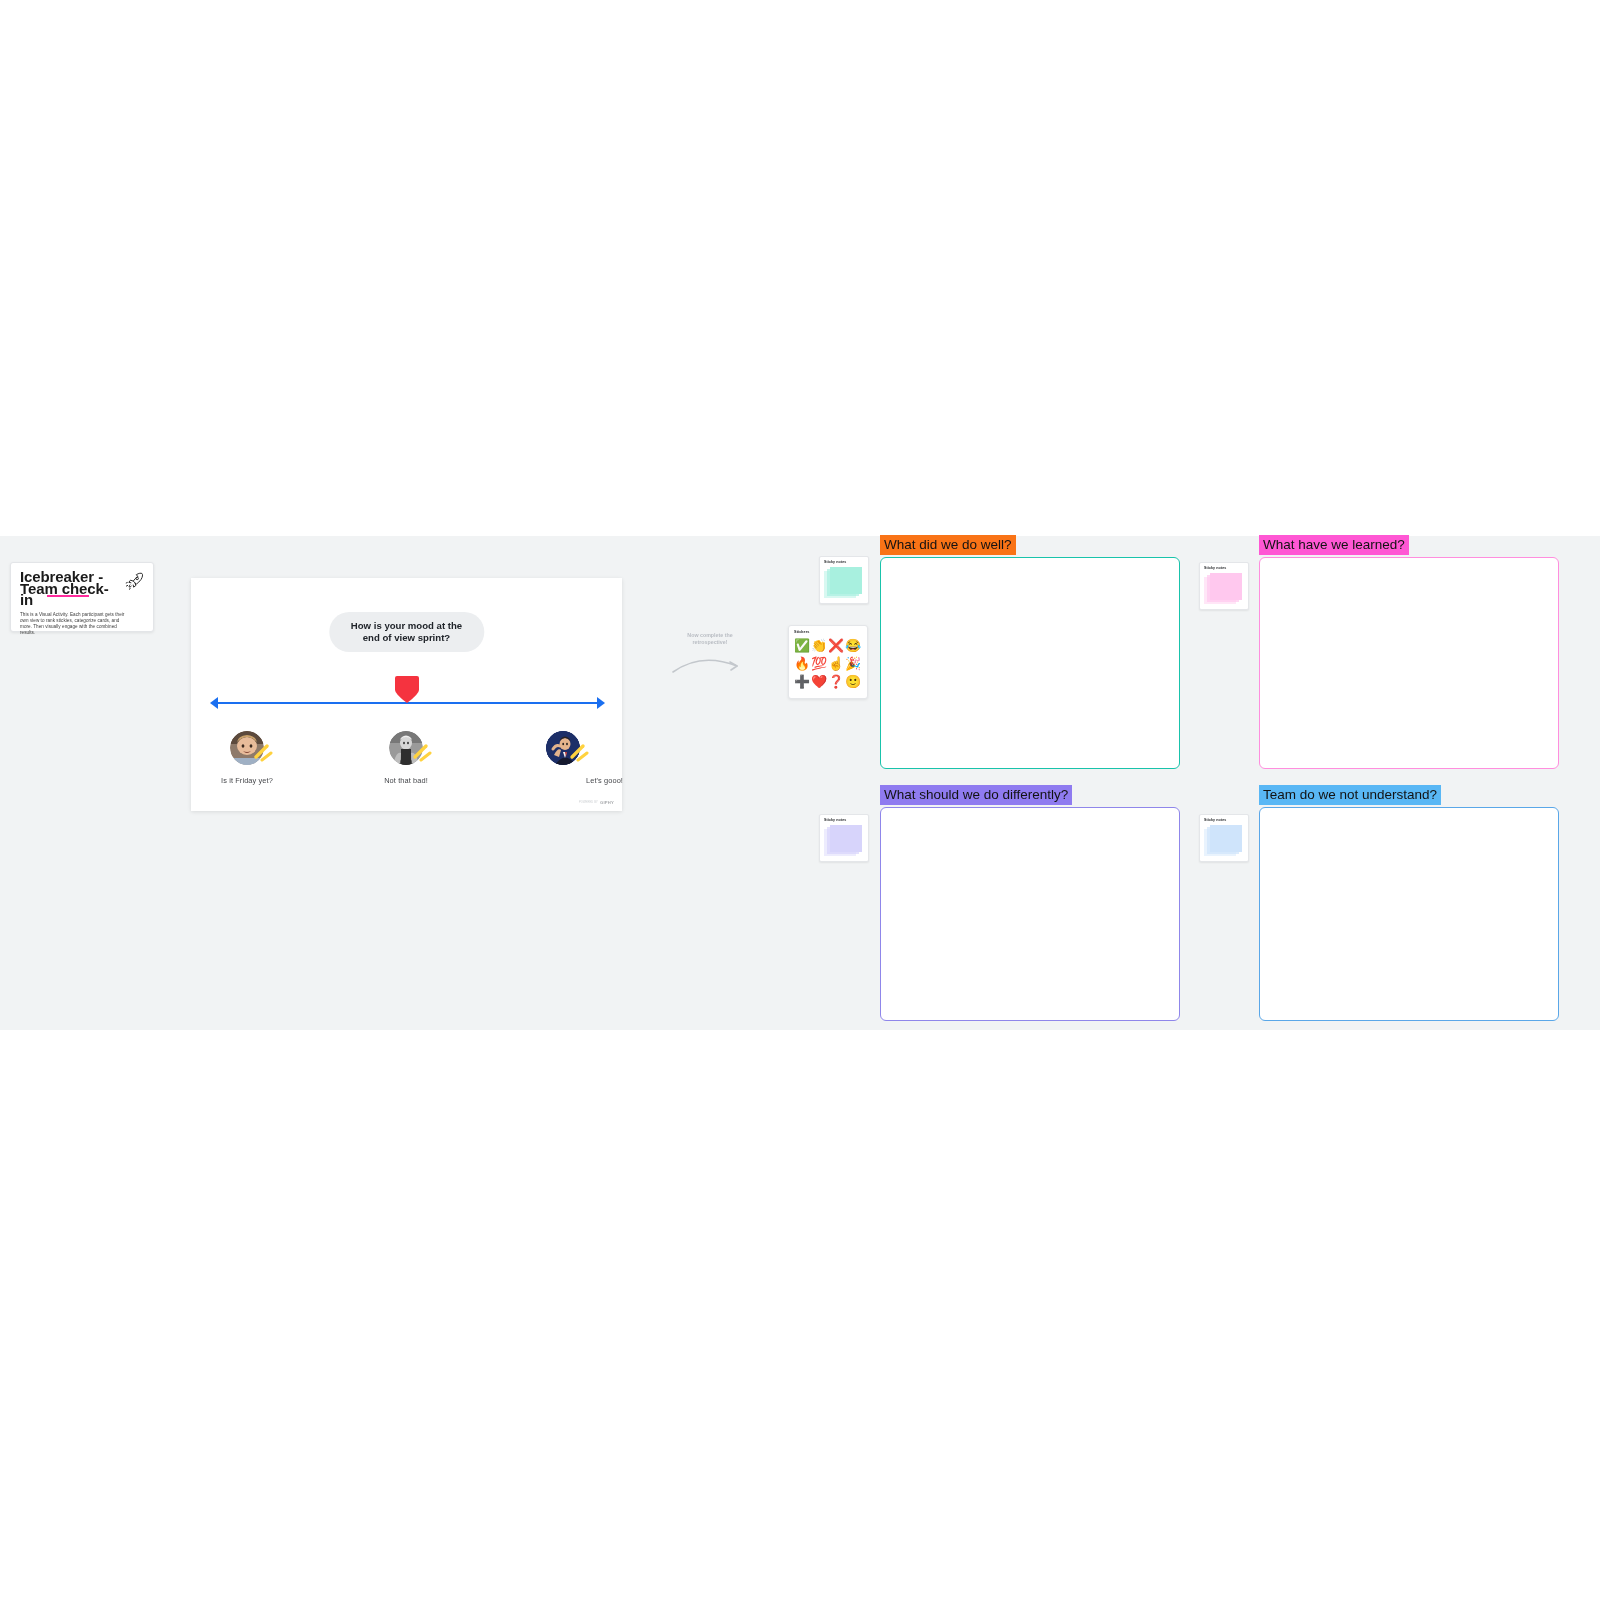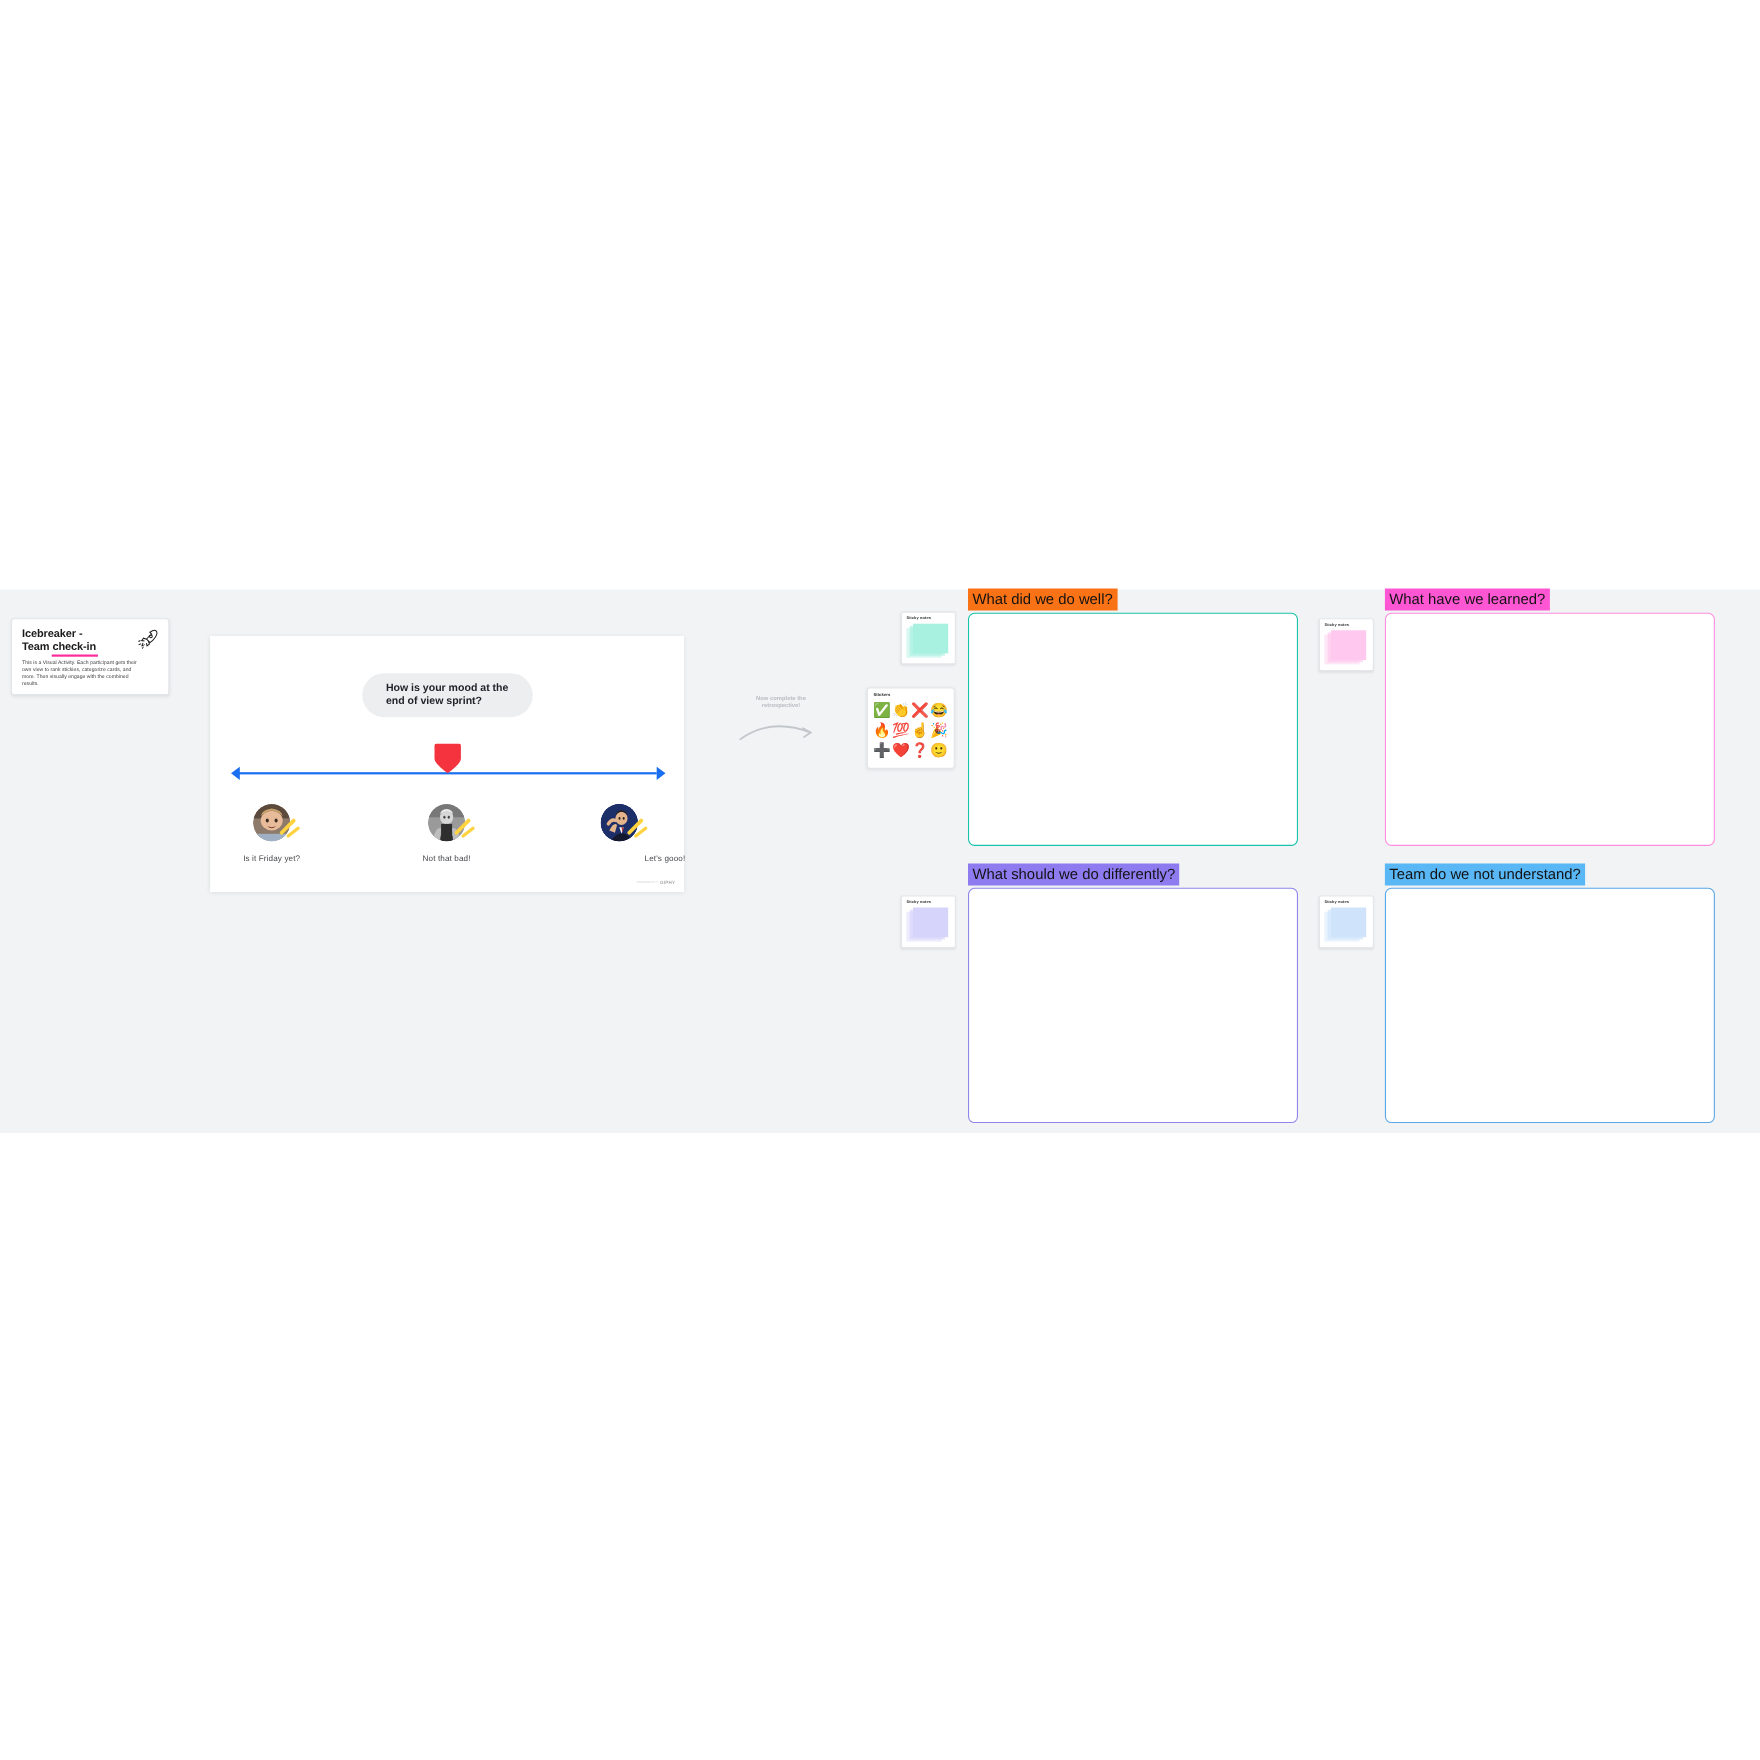--- a/index.html
+++ b/index.html
@@ -39,21 +39,21 @@
     width: 144px;
     height: 70px;
     background: #ffffff;
     border: 1px solid #e3e5e8;
     border-radius: 3px;
     box-shadow: 0 1px 3px rgba(0,0,0,0.08);
     padding: 8px 9px 7px 9px;
     box-sizing: border-box;
   }
   .info-title {
-    font-size: 10px;
+    font-size: 15px;
     font-weight: bold;
     color: #1b1b1b;
     line-height: 11.5px;
     letter-spacing: -0.1px;
     width: 100px;
   }
   .info-underline {
     position: absolute;
     left: 36px;
     top: 32px;
@@ -88,21 +88,21 @@
     box-shadow: 0 1px 4px rgba(0,0,0,0.10);
   }
   .mood-question {
     position: absolute;
     left: 50%;
     transform: translateX(-50%);
     top: 34px;
     background: #eceef0;
     border-radius: 20px;
     padding: 8px 22px;
-    text-align: left;
+    text-align: center;
     font-size: 9.6px;
     font-weight: bold;
     color: #20242a;
     line-height: 12px;
     white-space: nowrap;
   }
   .axis-line {
     position: absolute;
     left: 25px;
     top: 124px;

